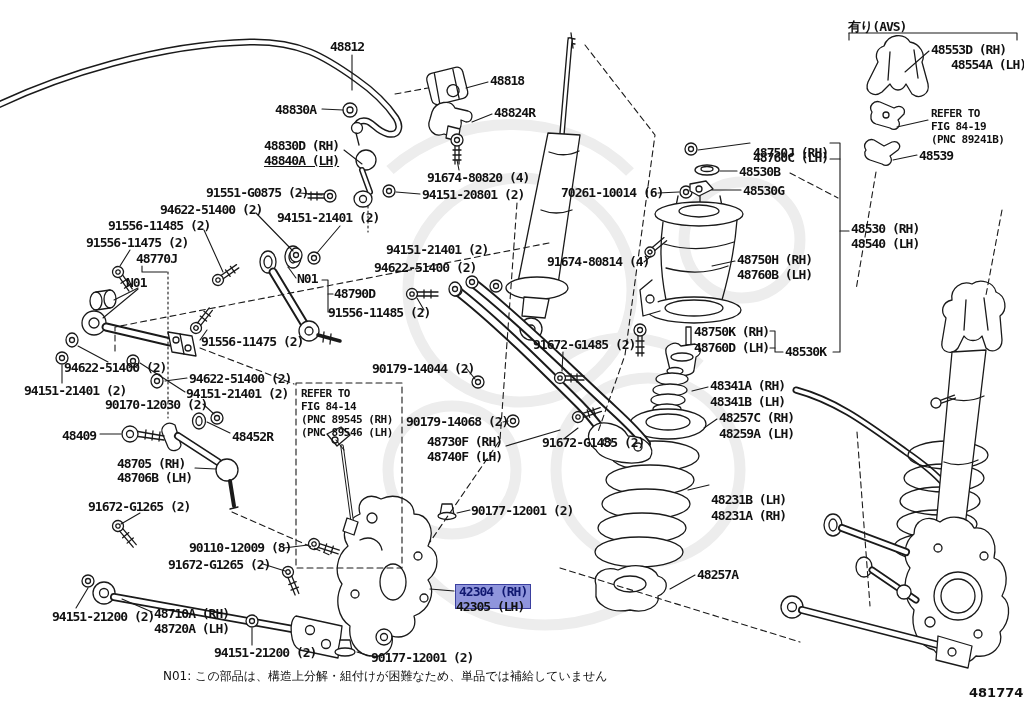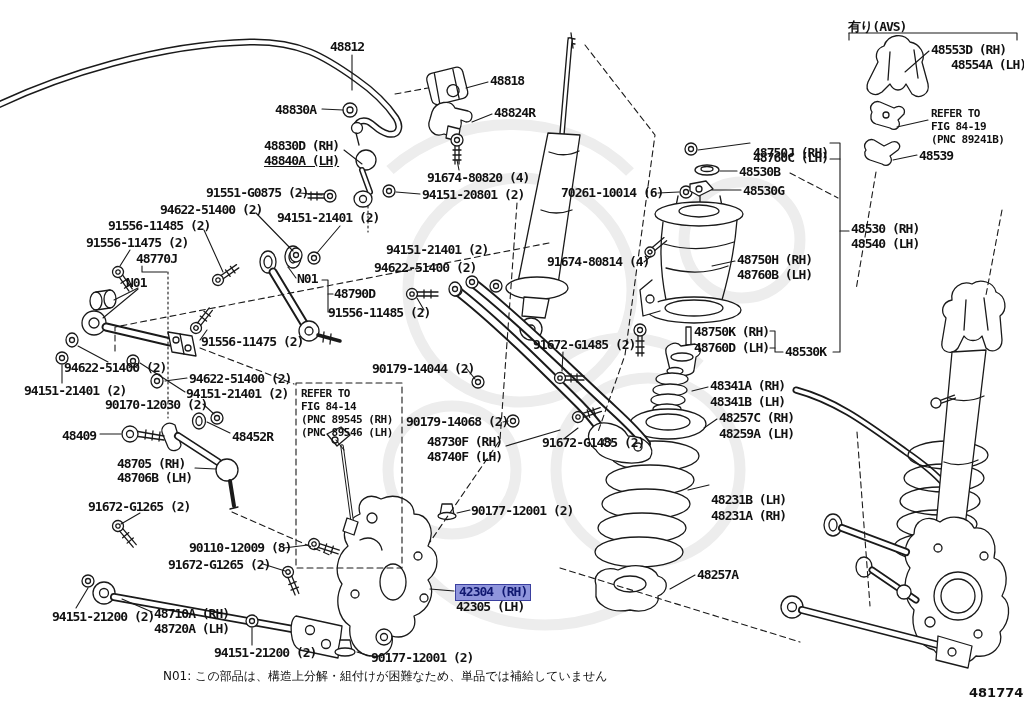--- a/index.html
+++ b/index.html
@@ -3,21 +3,21 @@
 <meta charset="utf-8">
 <style>
   html,body{margin:0;padding:0;background:#fff;}
   .stage{position:relative;width:1024px;height:707px;background:#fff;overflow:hidden;
          font-family:"DejaVu Sans",sans-serif;}
   svg{position:absolute;left:0;top:0;}
   .lbl{position:absolute;font:bold 13px "DejaVu Sans Mono",monospace;letter-spacing:-1px;
        white-space:pre;color:#111;line-height:1.05;z-index:5;}
   .lbl.small{font-size:11px;letter-spacing:-0.5px;}
   .lbl.hl{background:var(--hl-bg,#8f95dc);border:1px solid var(--hl-border,#3a3f9f);
-          color:var(--hl-text,#101870);padding:0 3px 1px 3px;margin:-1px 0 0 -4px;}
+          color:var(--hl-text,#101870);padding:0 3px 9px 3px;margin:-1px 0 0 -4px;}
   .note{position:absolute;font:12px "DejaVu Sans",sans-serif;color:#111;white-space:pre;z-index:5;}
   .fig-code{position:absolute;font:bold 13px "DejaVu Sans",sans-serif;color:#111;z-index:5;}
   line,path,ellipse,circle,rect,polyline{vector-effect:non-scaling-stroke;}
 </style>
 </head>
 <body>
 
 <div class="stage">
 
 <svg width="1024" height="707" viewBox="0 0 1024 707">

